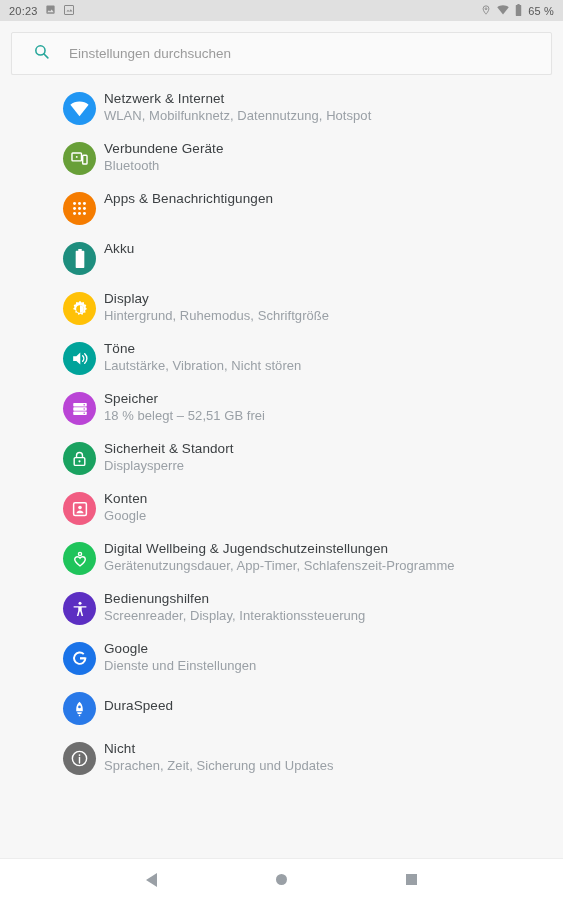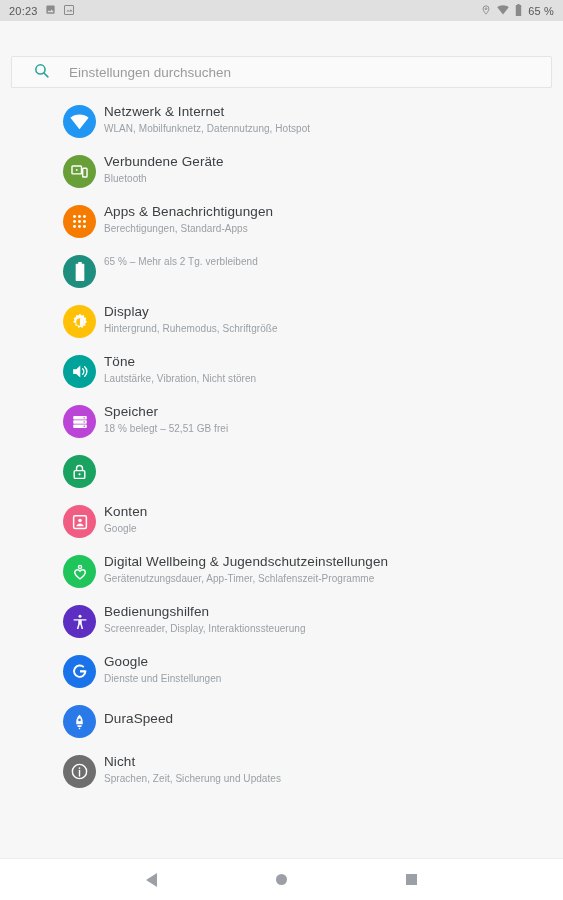--- a/index.html
+++ b/index.html
@@ -37,29 +37,28 @@
   .sb-batt-text { font-size: 11px; color: #565656; }
   .sb-ico { display: block; }
 
   
   .search-wrap {
     padding: 11px 11px 0 11px;
     background: #f7f7f7;
     flex: 0 0 auto;
   }
   .searchbar {
-    height: 32px;
+    height: 43px;
     background: #fafafa;
     border: 1px solid #e4e4e4;
     border-radius: 2px;
     display: flex;
     align-items: center;
     padding-left: 21px;
     box-shadow: 0 1px 1px rgba(0,0,0,0.04);
-    margin-top: 24px;
   }
   .search-icon { flex: 0 0 auto; display: block; }
   .search-placeholder {
     margin-left: 19px;
     color: #9b9b9b;
     font-size: 13.5px;
   }
 
   
   .list {
@@ -94,21 +93,21 @@
     justify-content: flex-end;
     padding-top: 1px;
   }
   .row-title {
     font-size: 13.5px;
     color: #3c4043;
     line-height: 17px;
     letter-spacing: .1px;
   }
   .row-sub {
-    font-size: 10px;
+    font-size: 13px;
     color: #9aa0a6;
     line-height: 16px;
     margin-top: 1px;
     letter-spacing: .05px;
   }
   .row.no-sub .row-text { padding-top: 8px; }
 
   
   .navbar {
     height: 42px;
@@ -233,32 +232,31 @@
             <circle cx="5" cy="12" r="2.1"></circle>
             <circle cx="12" cy="12" r="2.1"></circle>
             <circle cx="19" cy="12" r="2.1"></circle>
             <circle cx="5" cy="19" r="2.1"></circle>
             <circle cx="12" cy="19" r="2.1"></circle>
             <circle cx="19" cy="19" r="2.1"></circle>
           </svg>
       </span>
       <span class="row-text">
         <span class="row-title">Apps &amp; Benachrichtigungen</span>
-        <span class="row-sub">Berechtigungen, Standard-Apps</span>
       </span>
     </div>
 
     <div class="row">
       <span class="icon-holder" style="background:#1e8e7e">
         <svg width="12" height="19" viewBox="0 0 12 22" fill="#ffffff">
             <path d="M4 0h4v2h2.2c.5 0 .8.4.8.9V21c0 .5-.4.9-.8.9H1.8c-.5 0-.8-.4-.8-.9V2.9c0-.5.4-.9.8-.9H4V0z"></path>
           </svg>
       </span>
       <span class="row-text">
-        <span class="row-sub">65 % – Mehr als 2 Tg. verbleibend</span>
+        <span class="row-title">Akku</span>
       </span>
     </div>
 
     <div class="row">
       <span class="icon-holder" style="background:#ffc107">
         <svg width="20" height="20" viewBox="0 0 24 24" fill="#ffffff">
             <path d="M12 2l1.8 2.1 2.7-.6.5 2.7 2.6 1-1 2.6 1.8 2.1-2.2 1.7.5 2.7-2.8.2-1 2.6-2.4-1.3-2.4 1.3-1-2.6-2.8-.2.5-2.7L3.6 12l1.8-2.1-1-2.6 2.6-1 .5-2.7 2.7.6L12 2z"></path>
             <circle cx="12" cy="12" r="4.6" fill="#ffc107"></circle>
             <path d="M12 7.4a4.6 4.6 0 0 1 0 9.2V7.4z" fill="#ffffff"></path>
           </svg>
@@ -301,20 +299,24 @@
     </div>
 
     <div class="row">
       <span class="icon-holder" style="background:#1aa260">
         <svg width="17" height="18" viewBox="0 0 24 24" fill="none" stroke="#ffffff" stroke-width="2">
             <rect x="4.5" y="10" width="15" height="11" rx="1.6"></rect>
             <path d="M7.8 10V7a4.2 4.2 0 0 1 8.4 0v3"></path>
             <circle cx="12" cy="15.3" r="1.5" fill="#ffffff" stroke="none"></circle>
           </svg>
       </span>
+      <span class="row-text">
+        <span class="row-title">Sicherheit &amp; Standort</span>
+        <span class="row-sub">Displaysperre</span>
+      </span>
     </div>
 
     <div class="row">
       <span class="icon-holder" style="background:#f15d82">
         <svg width="18" height="18" viewBox="0 0 24 24" fill="none" stroke="#ffffff" stroke-width="2">
             <rect x="3.5" y="3.5" width="17" height="17" rx="2"></rect>
             <circle cx="12" cy="10" r="2.4" fill="#ffffff" stroke="none"></circle>
             <path d="M7.2 17.5c.6-2.4 2.5-3.6 4.8-3.6s4.2 1.2 4.8 3.6" fill="#ffffff" stroke="none"></path>
           </svg>
       </span>

